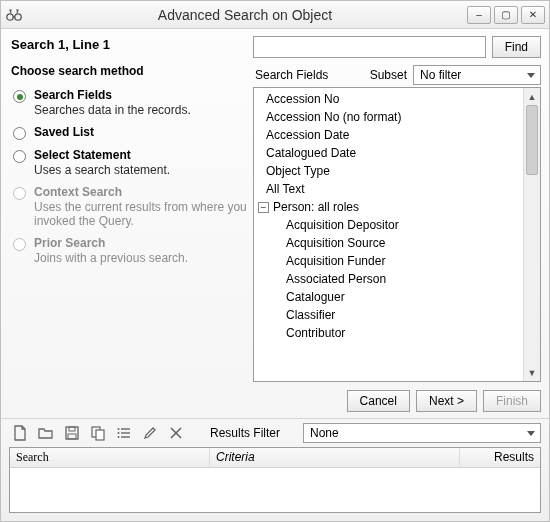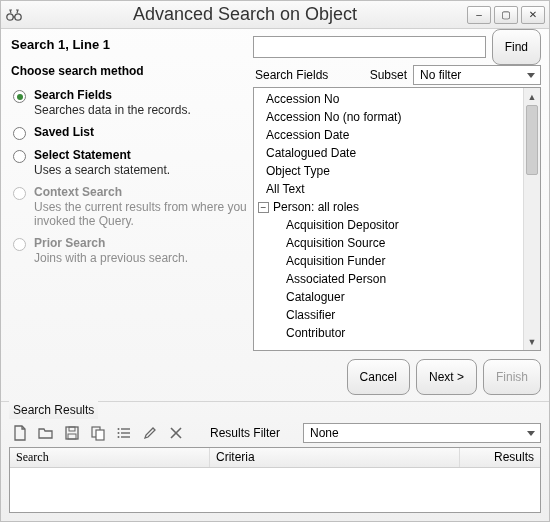--- a/index.html
+++ b/index.html
@@ -26,21 +26,21 @@
     height: 28px;
     display: flex;
     align-items: center;
     padding: 0 4px;
     border-bottom: 1px solid #d0d0d0;
     background: linear-gradient(#fafafa, #ececec);
   }
   .titlebar .title {
     flex: 1;
     text-align: center;
-    font-size: 18px;
+    font-size: 14px;
     color: #333;
   }
   .titlebar .appicon {
     width: 18px; height: 18px;
     display: flex; align-items: center; justify-content: center;
     color: #444;
   }
   .win-controls { display: flex; gap: 3px; }
   .win-btn {
     width: 24px; height: 18px;
@@ -114,25 +114,25 @@
     padding-bottom: 4px;
   }
   .textinput {
     flex: 1;
     height: 22px;
     border: 1px solid #9c9c9c;
     background: #fff;
     padding: 0 4px;
   }
   .btn {
-    height: 36px;
+    height: 22px;
     padding: 8px 12px;
     border: 1px solid #9c9c9c;
     background: linear-gradient(#fdfdfd,#e8e8e8);
-    border-radius: 8px;
+    border-radius: 0;
     font-family: inherit;
     font-size: 12px;
     color: #000;
     cursor: default;
     display: inline-flex; align-items: center; justify-content: center;
   }
   .btn.disabled { color: #9d9d9d; }
   .labels-row {
     display: flex;
     align-items: center;
@@ -282,21 +282,21 @@
     background: linear-gradient(#fafafa,#ececec);
     border-bottom: 1px solid #cfcfcf;
     height: 20px;
   }
   .rt-head > div {
     border-right: 1px solid #dcdcdc;
     padding: 2px 6px;
   }
   .rt-head > div:last-child { border-right: none; text-align: right; }
   .col-search { width: 200px; font-family: Liberation Serif, serif; }
-  .col-criteria { flex: 1; }
+  .col-criteria { flex: 1; font-style: italic; }
   .col-results { width: 80px; }
   .rt-body { flex: 1; }
 </style>
 </head>
 <body>
 
 <div class="window">
 
   <div class="titlebar">
     <span class="appicon">
@@ -402,21 +402,20 @@
       <div class="wizard-buttons">
         <button class="btn">Cancel</button>
         <button class="btn">Next &gt;</button>
         <button class="btn disabled">Finish</button>
       </div>
     </div>
 
   </div>
 
   <div class="results-section">
-    <span class="group-label">Search Results</span>
     <div class="results-toolbar">
       <div class="tool-icons" id="tool-icons">
           <div class="tool-icon">
             <svg width="14" height="16" viewBox="0 0 14 16">
               <path d="M2 1h7l3 3v11H2z" fill="none" stroke="#666" stroke-width="1.3"></path>
               <path d="M9 1v3h3" fill="none" stroke="#666" stroke-width="1.3"></path>
             </svg>
           </div>
           <div class="tool-icon">
             <svg width="16" height="14" viewBox="0 0 16 14">

